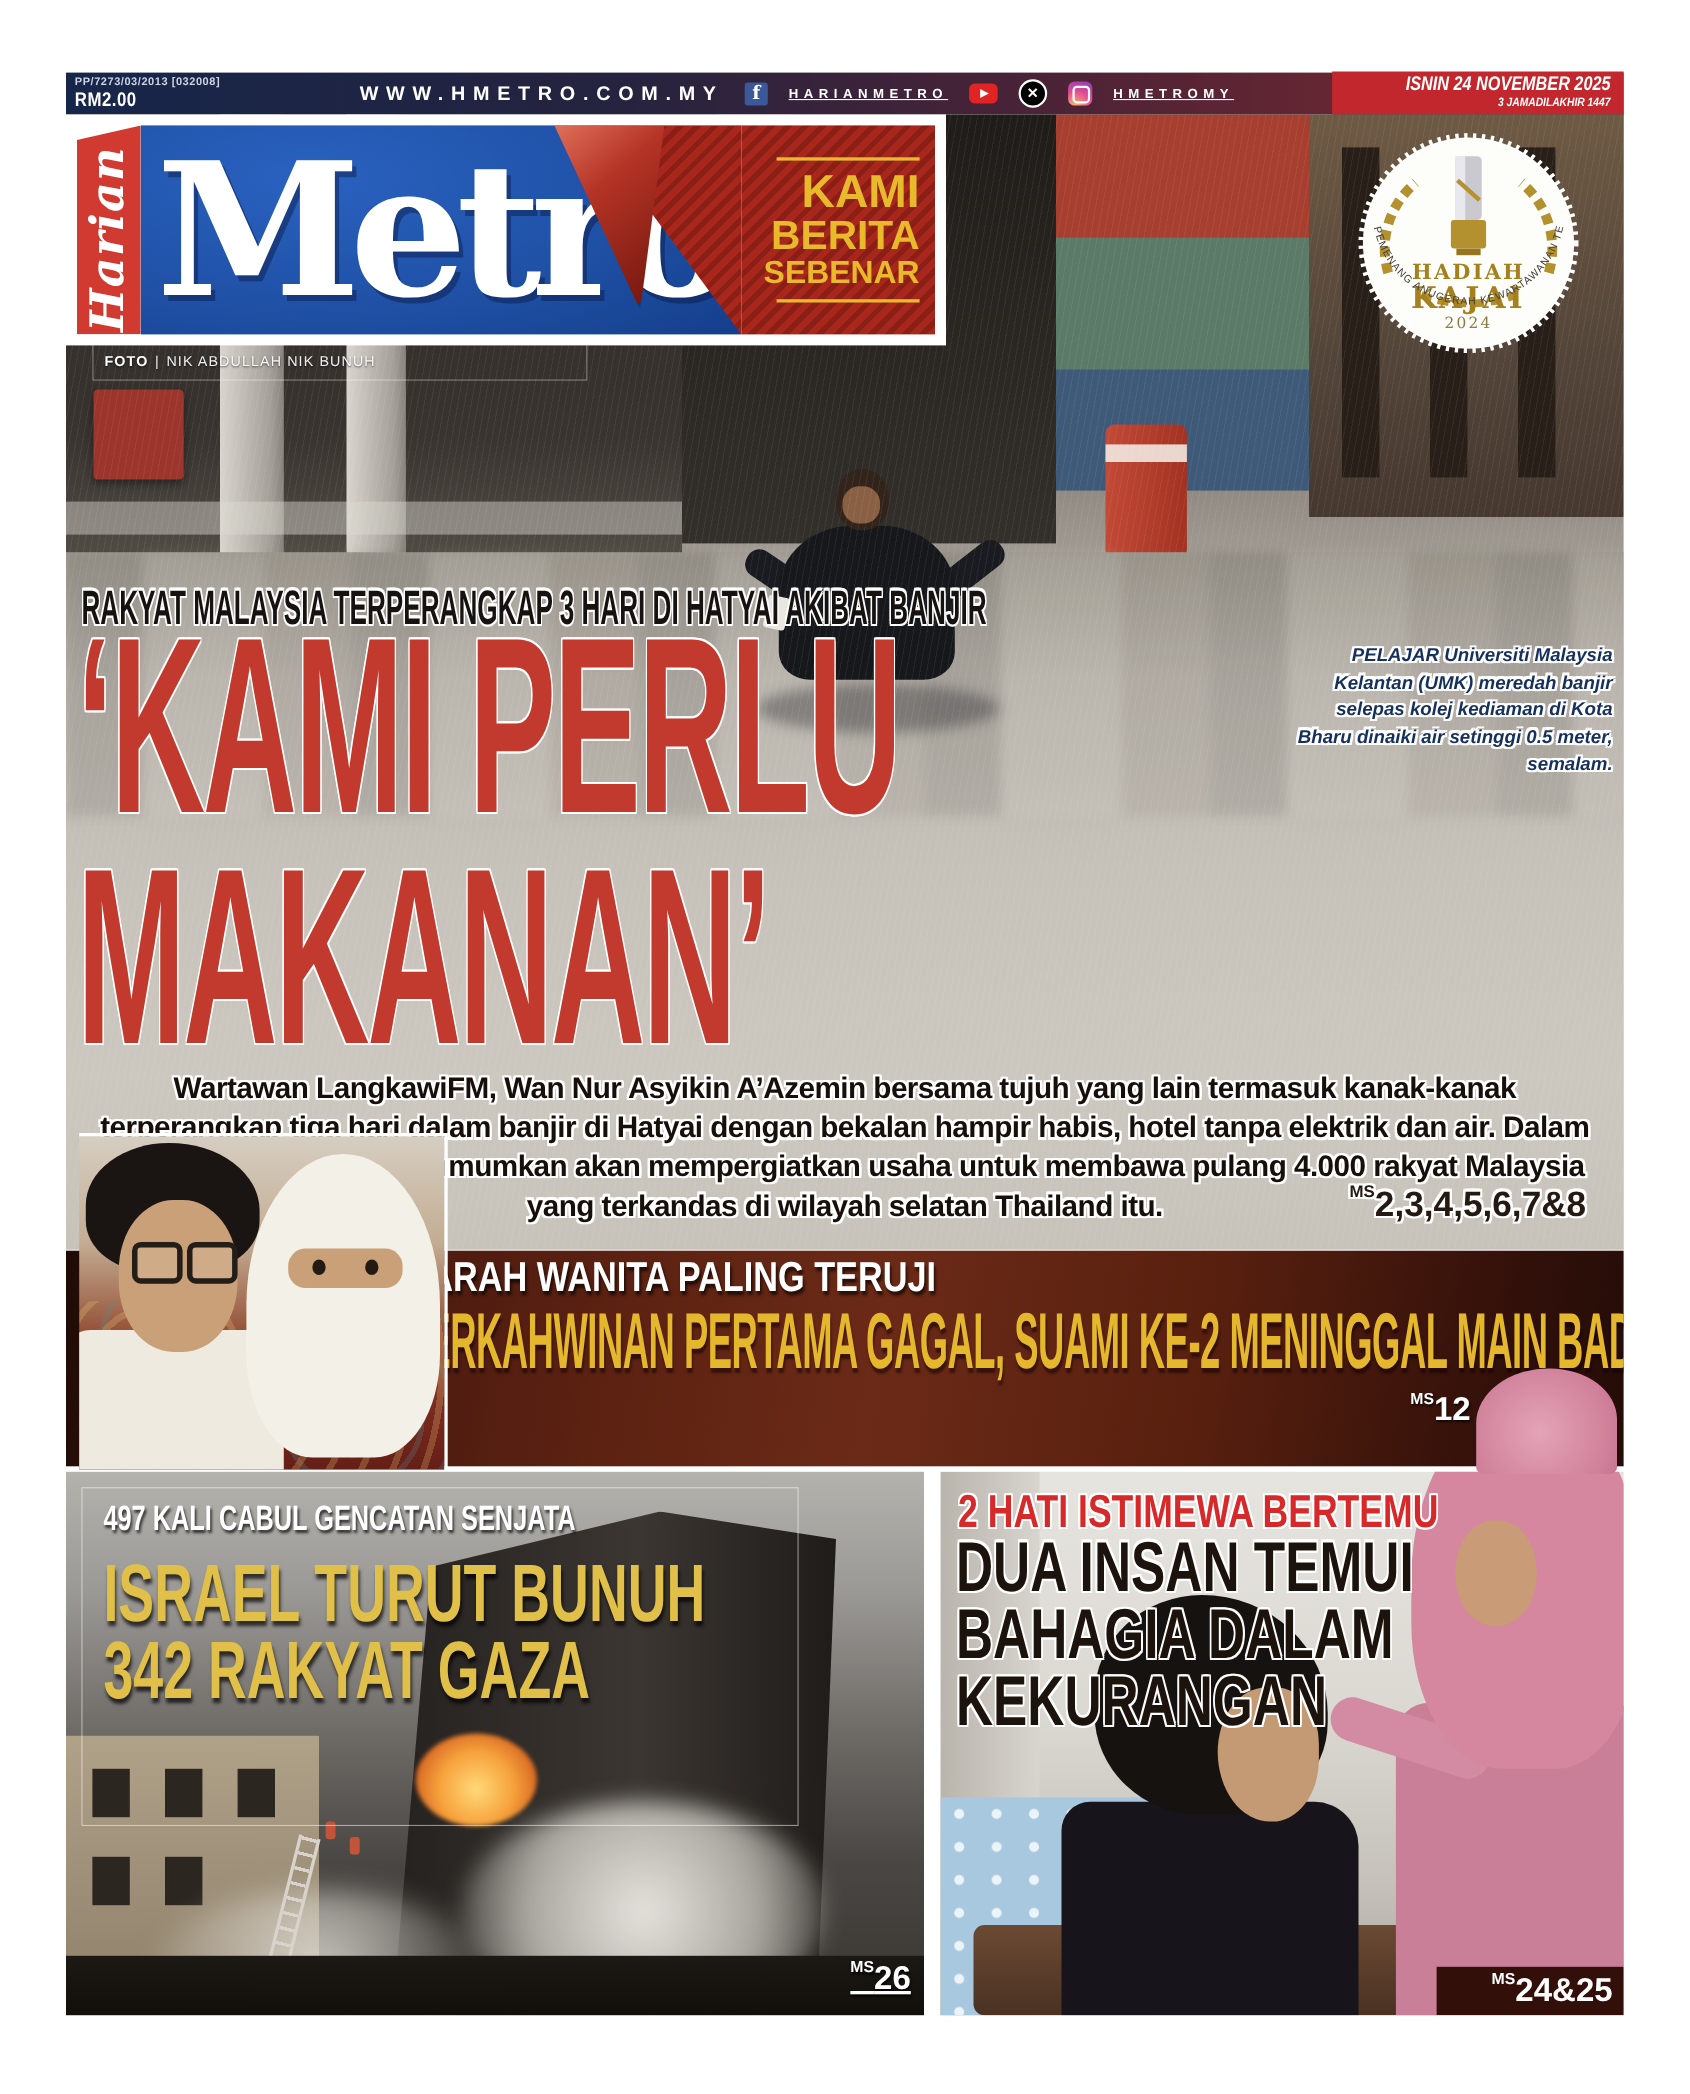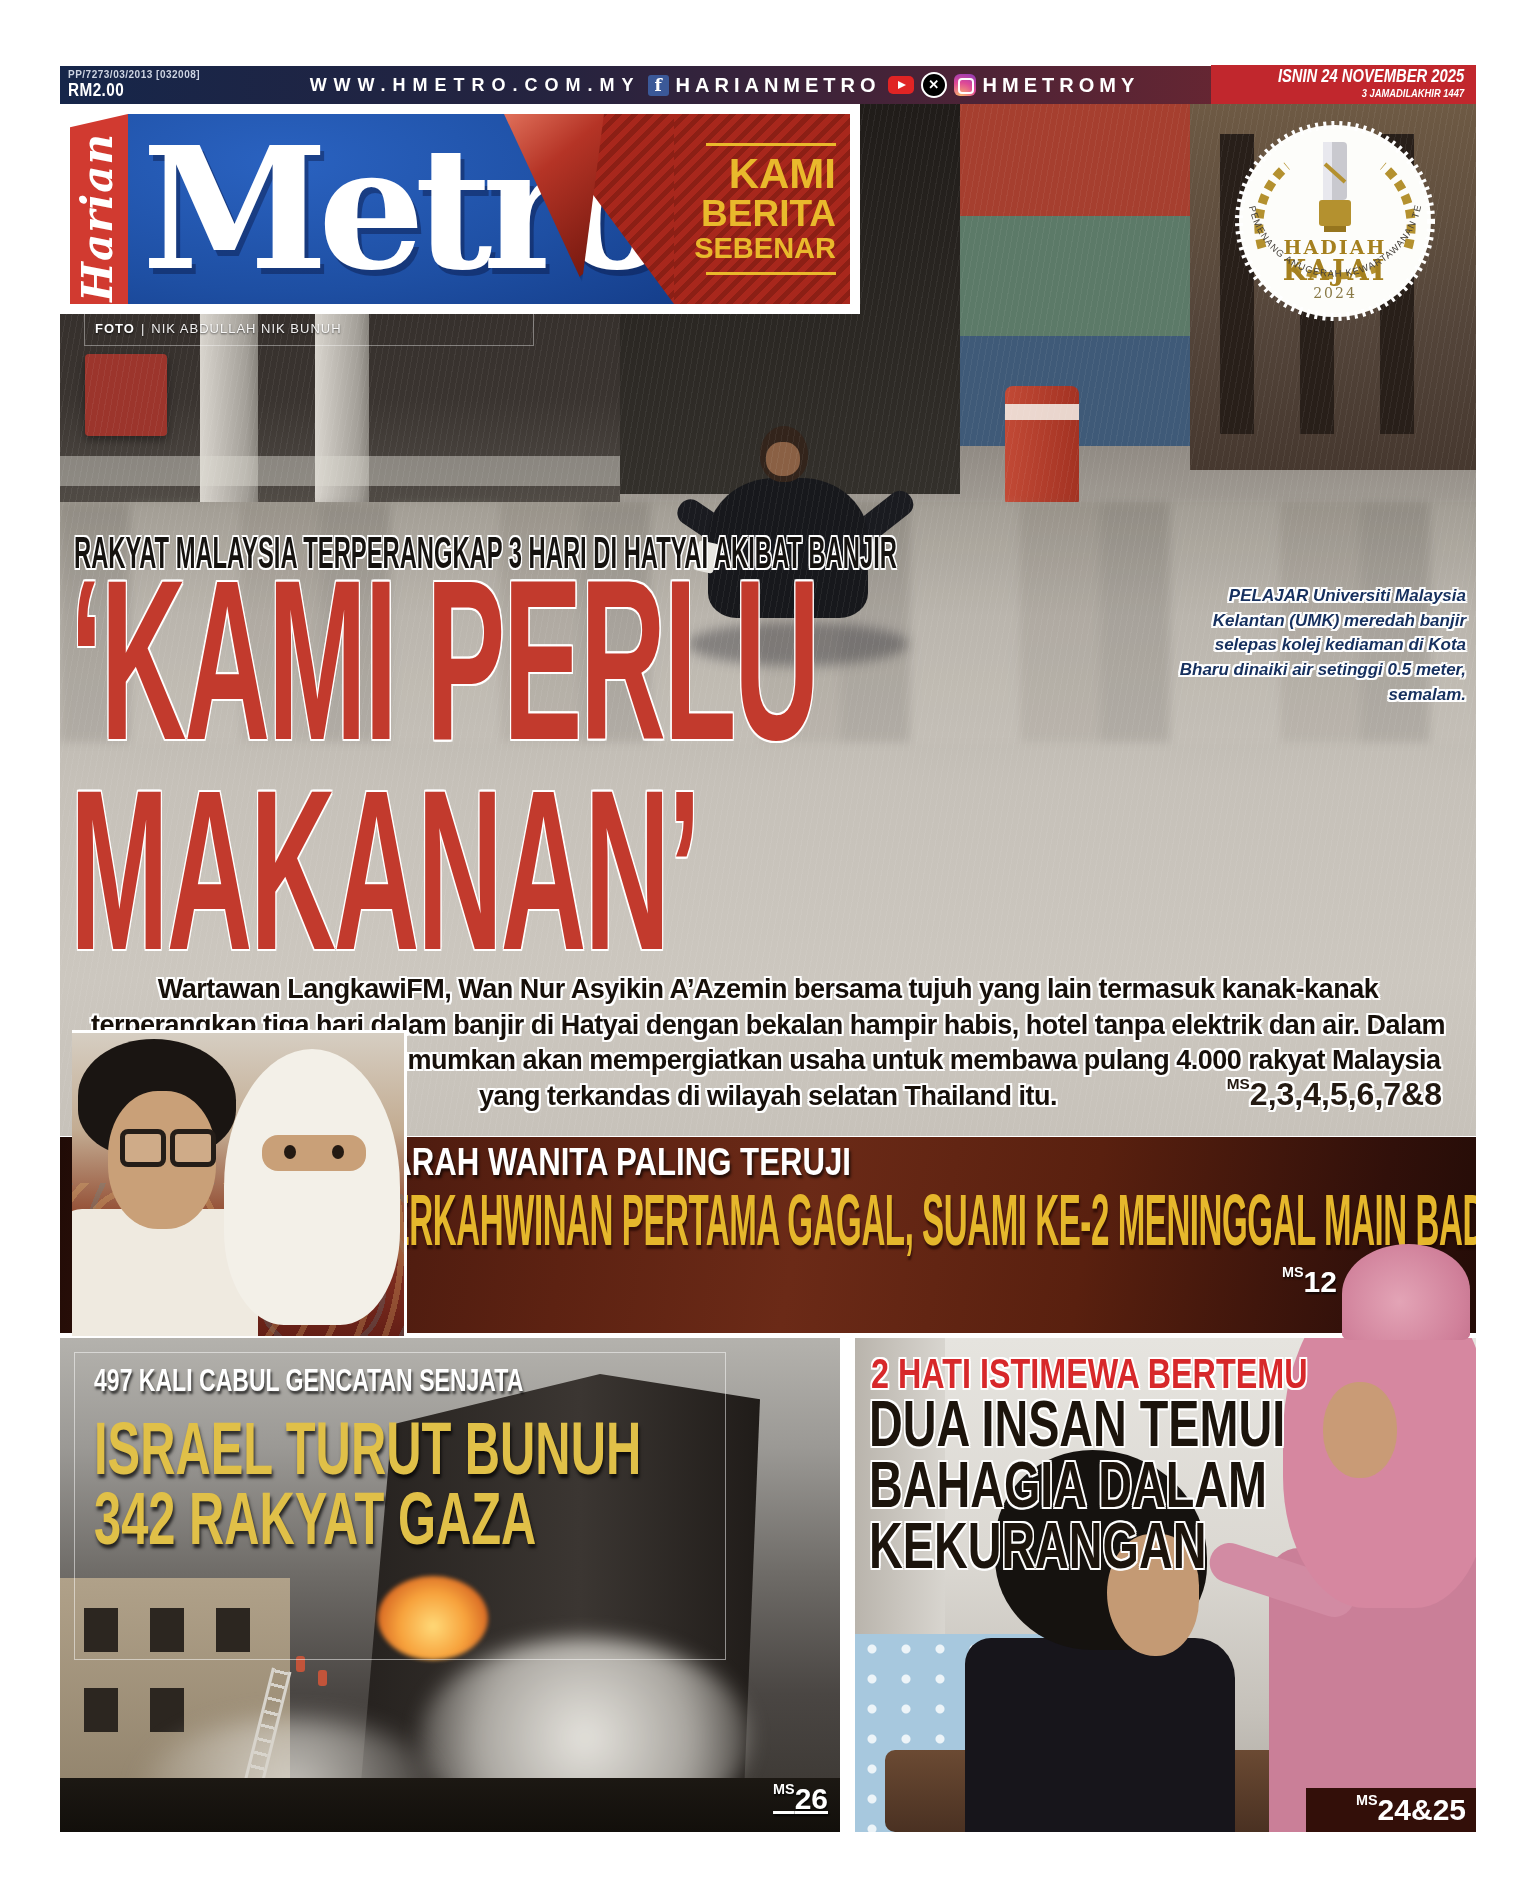--- a/index.html
+++ b/index.html
@@ -5,23 +5,23 @@
   html,body{margin:0;padding:0;background:#fff;}
   .page{position:relative;width:1536px;height:1904px;background:#fff;overflow:hidden;
         font-family:"Liberation Sans",sans-serif;}
 
   
   .topbar{position:absolute;left:60px;top:66px;width:1416px;height:38px;display:flex;align-items:center;
     background:linear-gradient(90deg,#16264a 0%,#25233f 35%,#4e2336 65%,#6e2731 88%,#7d2a32 100%);}
   .permit-block{padding-left:8px;min-width:170px;color:#fff;line-height:1.05;}
   .permit{font-size:10px;font-weight:bold;color:#cdd4e2;letter-spacing:.5px;}
   .price{font-size:18px;font-weight:bold;letter-spacing:.5px;transform:scaleX(.85);transform-origin:left;}
-  .topbar-center{flex:1;display:flex;align-items:center;justify-content:center;gap:7px;color:#fff;}
+  .topbar-center{flex:1;display:flex;align-items:center;justify-content:center;gap:19px;color:#fff;}
   .site{font-size:18px;font-weight:bold;letter-spacing:7px;}
-  .handle{font-size:20px;font-weight:bold;letter-spacing:5px;}
+  .handle{font-size:12px;font-weight:bold;letter-spacing:5px;text-decoration:underline;}
   .icon-fb{width:21px;height:21px;background:#3b5998;border-radius:3px;color:#fff;font-family:"DejaVu Serif",serif;
     font-weight:bold;font-size:17px;text-align:center;line-height:21px;}
   .icon-yt{width:26px;height:18px;background:#e02424;border-radius:5px;position:relative;}
   .icon-yt::after{content:"";position:absolute;left:10px;top:5px;border-left:8px solid #fff;
     border-top:4px solid transparent;border-bottom:4px solid transparent;}
   .icon-x{width:22px;height:22px;border-radius:50%;background:#000;border:2px solid #fff;color:#fff;
     font-size:13px;font-weight:bold;text-align:center;line-height:22px;}
   .icon-ig{width:22px;height:22px;border-radius:6px;position:relative;
     background:radial-gradient(circle at 30% 110%,#fdc468 0%,#df4996 55%,#8a3ab9 100%);}
   .icon-ig::after{content:"";position:absolute;left:4px;top:4px;width:12px;height:12px;border:2px solid #fff;border-radius:4px;}

